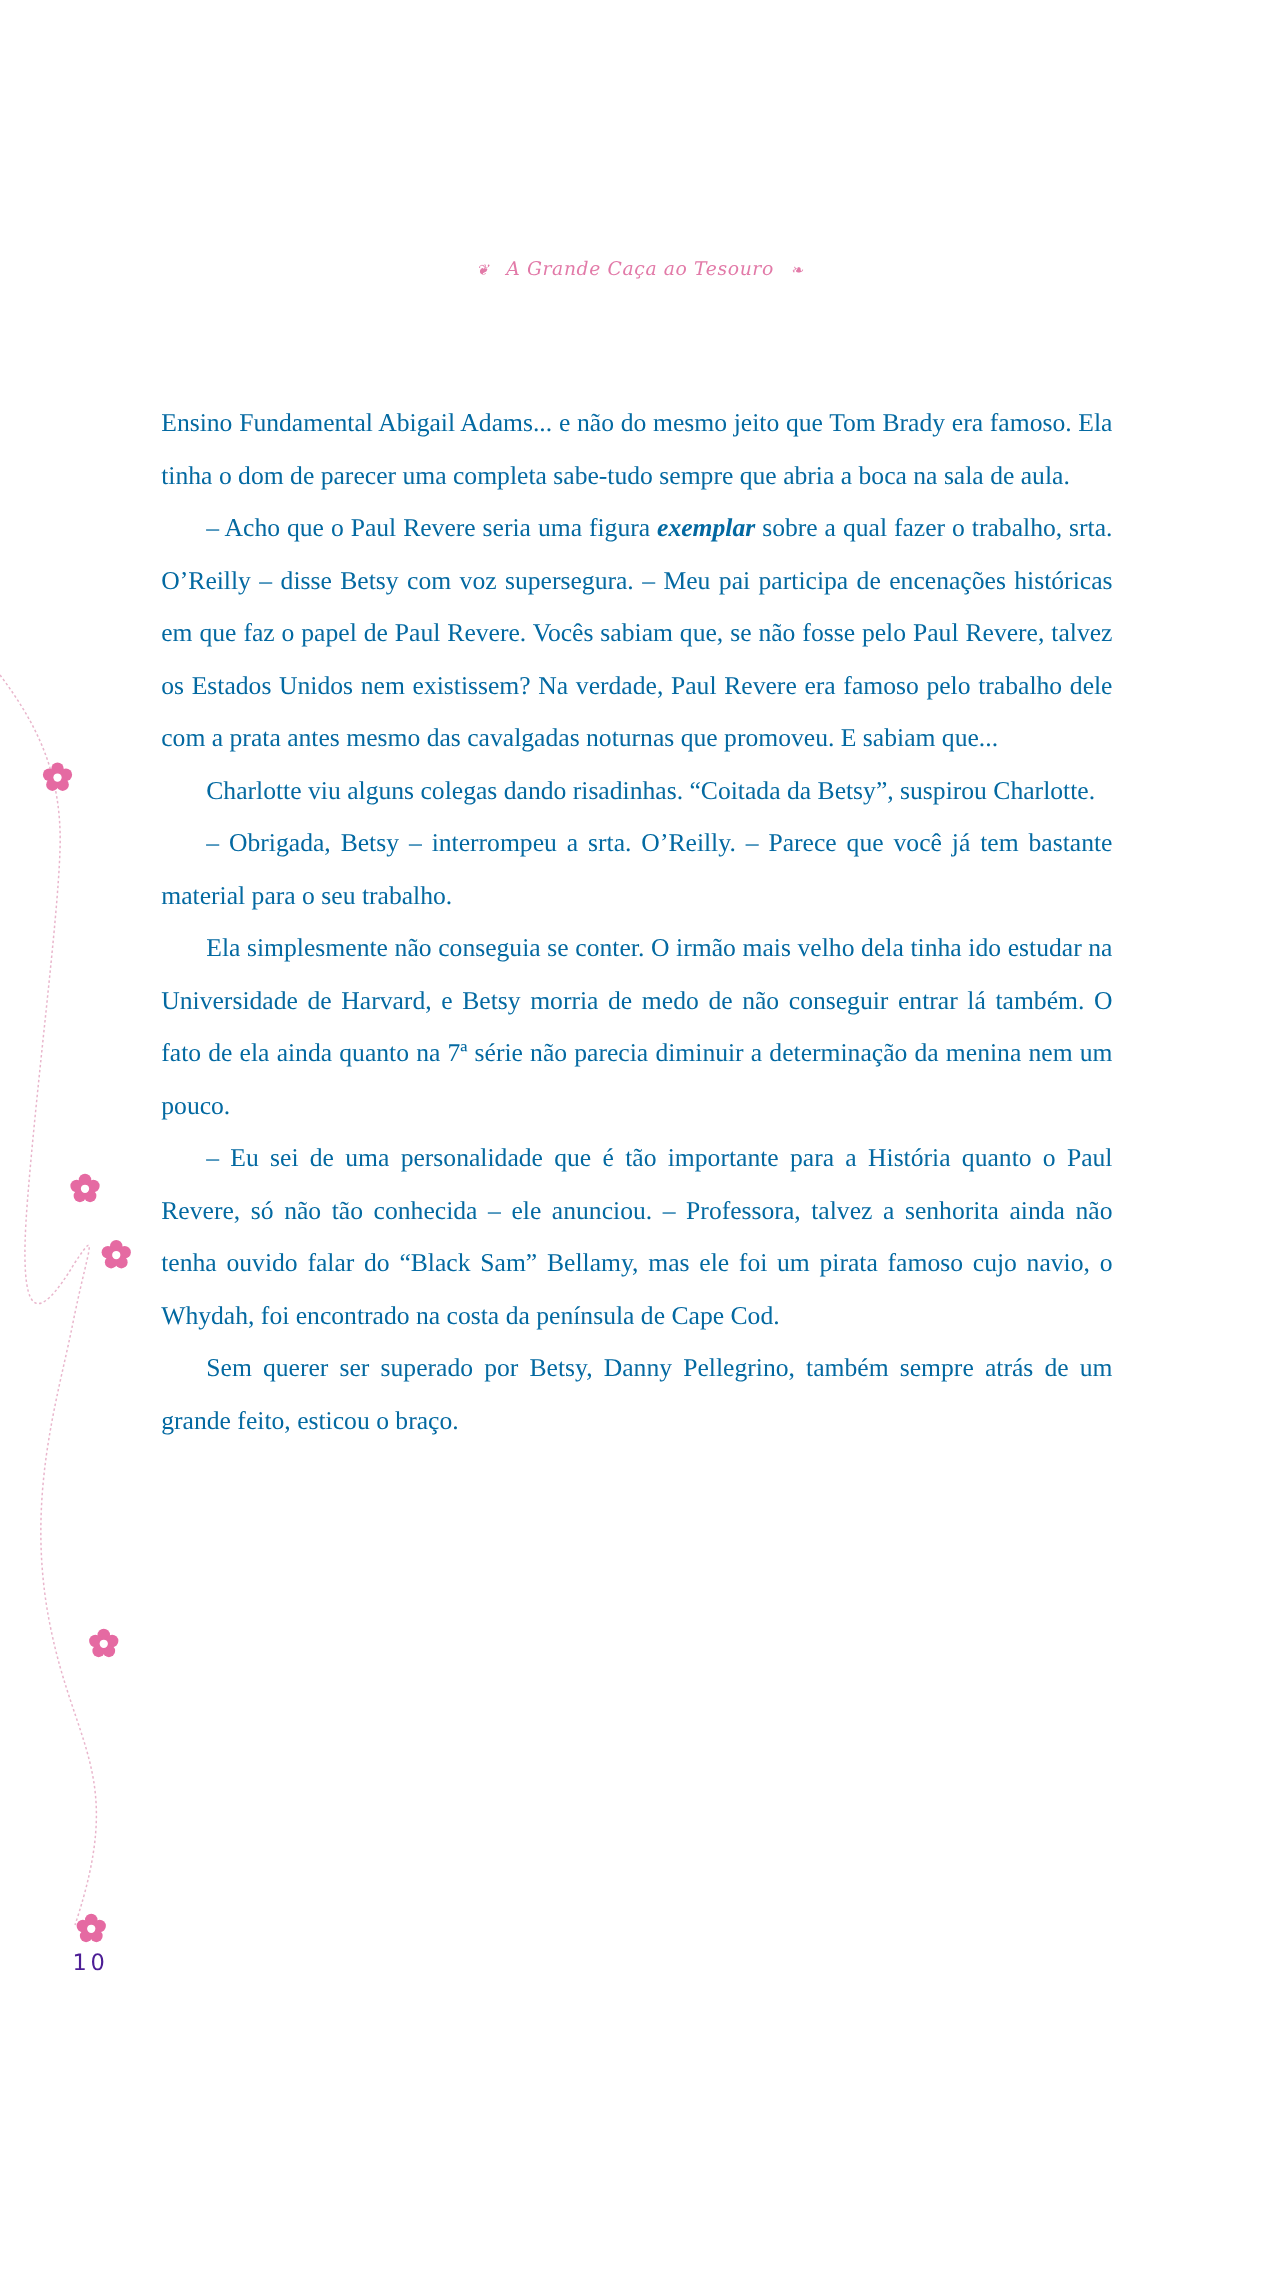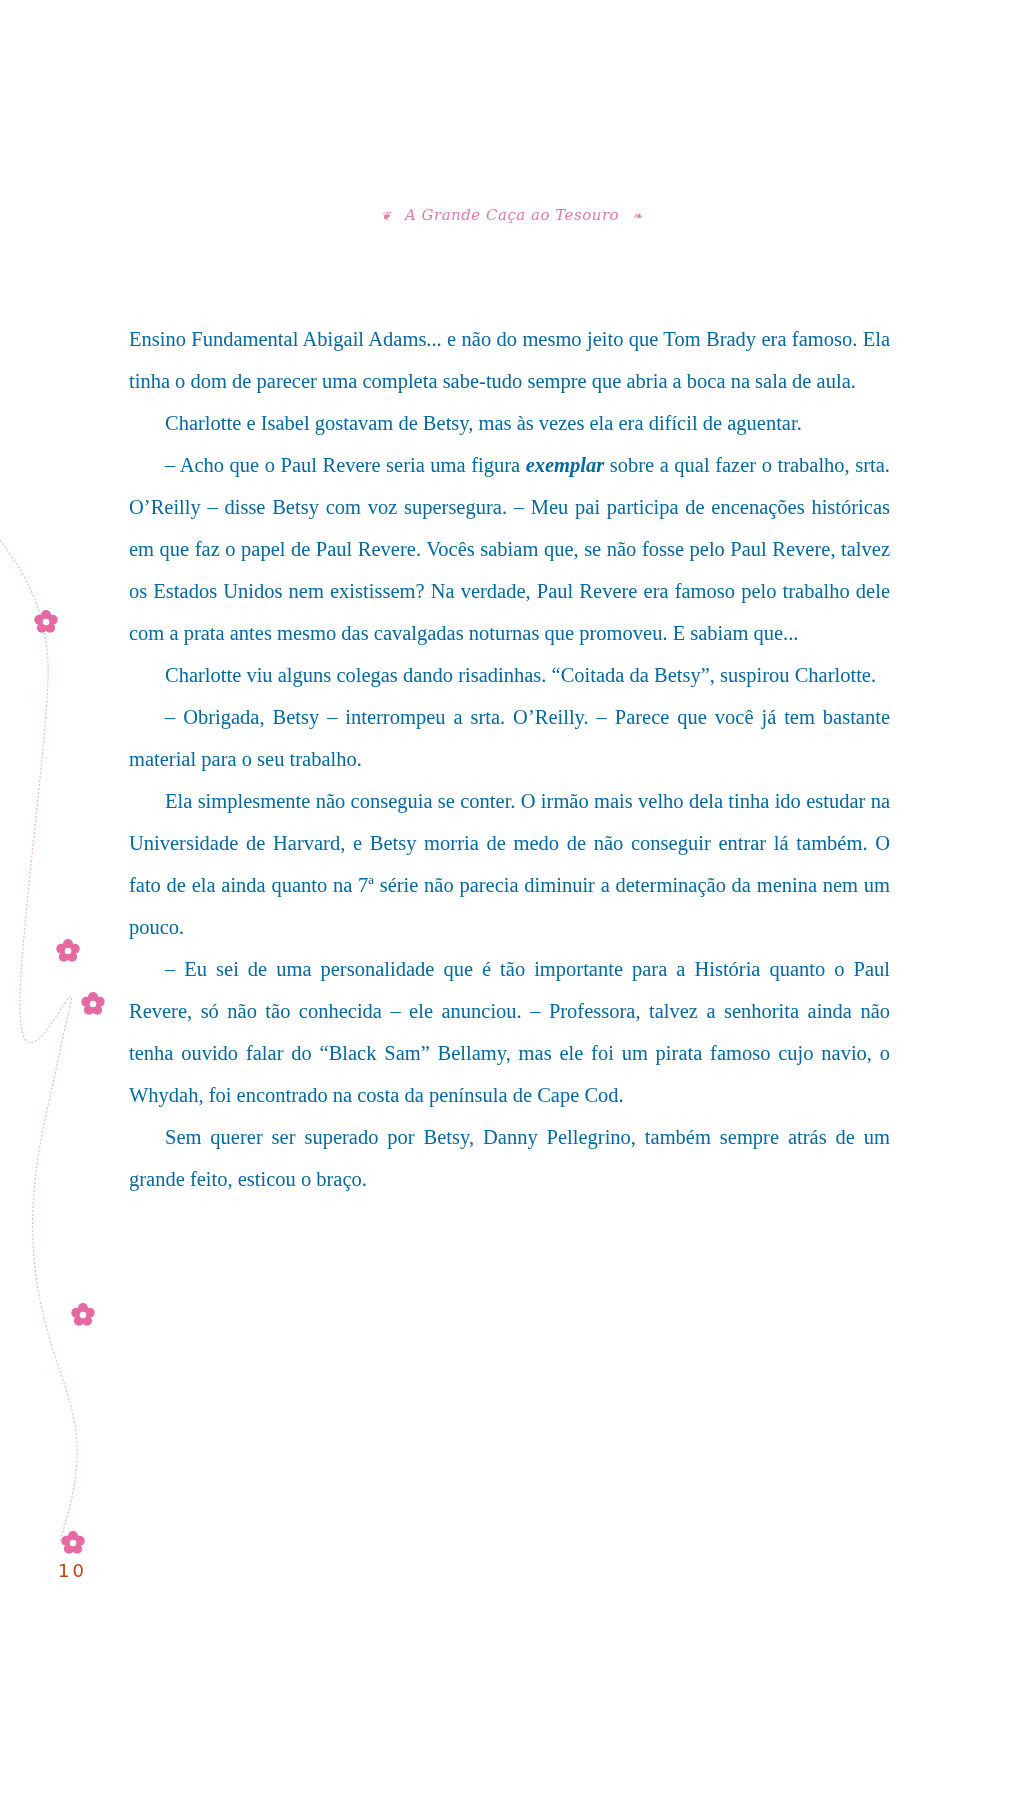--- a/index.html
+++ b/index.html
@@ -18,39 +18,38 @@
     font-size: 20.5px; line-height: 42px; text-align: justify; color: #0369a1;
     font-family: "Liberation Serif", serif;
   }
   .body-text p { margin: 0; }
   .body-text p.indent { text-indent: 36px; }
   .body-text em { font-style: italic; font-weight: bold; }
   .vine { position: absolute; left: 0; top: 0; pointer-events: none; }
   .flower { position: absolute; width: 26px; height: 26px; }
   .page-num {
     position: absolute; left: 58px; top: 1560px; font-family: "DejaVu Sans", sans-serif;
-    font-size: 18px; color: #c2410c; letter-spacing: 3px;
+    font-size: 18px; color: #4c1d95; letter-spacing: 3px;
   }
 </style>
 </head>
 <body>
 
 <svg class="vine" width="140" height="1820" viewBox="0 0 140 1820">
   <path d="M0 540 C 30 580, 50 620, 48 680 S 30 860, 22 960 S 30 1060, 60 1010 C 80 980, 70 1000, 58 1060 S 20 1200, 40 1300 S 100 1420, 60 1540" fill="none" stroke="#e9b6cc" stroke-width="1.2" stroke-dasharray="2 2"></path>
 </svg>
 
 <div class="header">
   <span class="orn">❦</span>
   <span>A Grande Caça ao Tesouro</span>
   <span class="orn">❧</span>
 </div>
 
 <div class="body-text">
   <p>Ensino Fundamental Abigail Adams... e não do mesmo jeito que Tom Brady era famoso. Ela tinha o dom de parecer uma completa sabe-tudo sempre que abria a boca na sala de aula.</p>
-  <p class="indent">Charlotte e Isabel gostavam de Betsy, mas às vezes ela era difícil de aguentar.</p>
   <p class="indent"><span>– Acho que o Paul Revere seria uma figura </span><em>exemplar</em><span> sobre a qual fazer o trabalho, srta. O’Reilly – disse Betsy com voz supersegura. – Meu pai participa de encenações históricas em que faz o papel de Paul Revere. Vocês sabiam que, se não fosse pelo Paul Revere, talvez os Estados Unidos nem existissem? Na verdade, Paul Revere era famoso pelo trabalho dele com a prata antes mesmo das cavalgadas noturnas que promoveu. E sabiam que...</span></p>
   <p class="indent">Charlotte viu alguns colegas dando risadinhas. “Coitada da Betsy”, suspirou Charlotte.</p>
   <p class="indent">– Obrigada, Betsy – interrompeu a srta. O’Reilly. – Parece que você já tem bastante material para o seu trabalho.</p>
   <p class="indent">Ela simplesmente não conseguia se conter. O irmão mais velho dela tinha ido estudar na Universidade de Harvard, e Betsy morria de medo de não conseguir entrar lá também. O fato de ela ainda quanto na 7ª série não parecia diminuir a determinação da menina nem um pouco.</p>
   <p class="indent">– Eu sei de uma personalidade que é tão importante para a História quanto o Paul Revere, só não tão conhecida – ele anunciou. – Professora, talvez a senhorita ainda não tenha ouvido falar do “Black Sam” Bellamy, mas ele foi um pirata famoso cujo navio, o Whydah, foi encontrado na costa da península de Cape Cod.</p>
   <p class="indent">Sem querer ser superado por Betsy, Danny Pellegrino, também sempre atrás de um grande feito, esticou o braço.</p>
 </div>
 
 <svg class="flower" style="left:33px;top:609px" viewBox="0 0 26 26">
   <g fill="#e56aa2">

